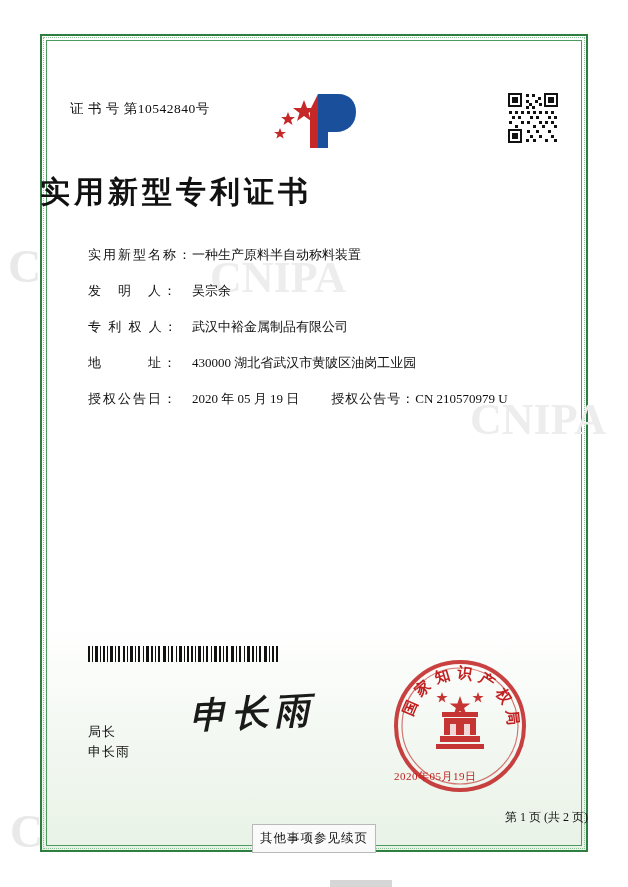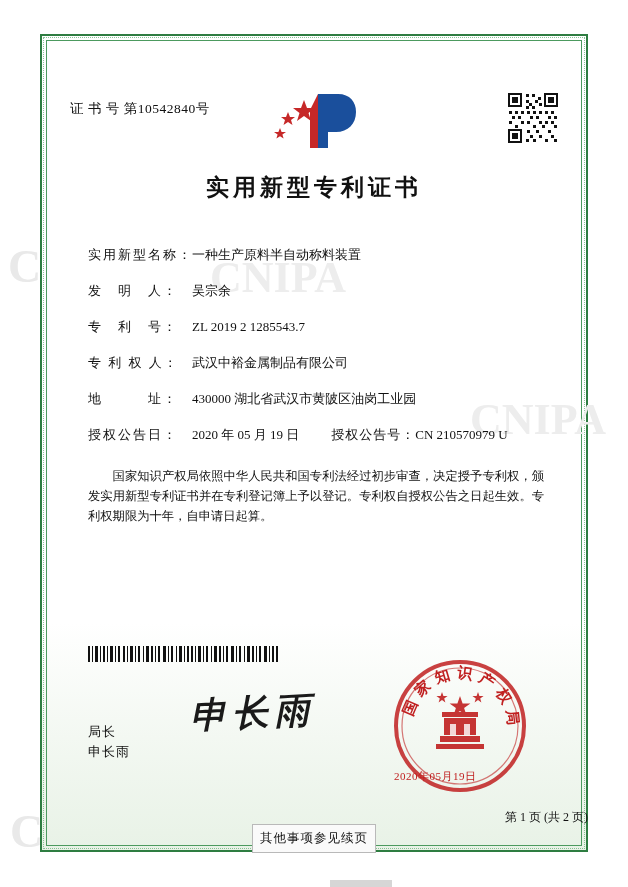--- a/index.html
+++ b/index.html
@@ -99,23 +99,22 @@
     transform: translateX(-50%);
     width: 96px;
     height: 62px;
   }
 
   .title {
     position: absolute;
     top: 138px;
     left: 0;
     right: 0;
-    text-align: center;
-    font-family: "Liberation Serif", serif;
-    font-size: 23px;
+    font-family: "Liberation Serif", serif;
+    font-size: 30px;
     font-weight: bold;
     letter-spacing: 4px;
     color: #111;
   }
 
   .fields {
     position: absolute;
     left: 48px;
     right: 40px;
     top: 212px;
@@ -338,35 +337,31 @@
     <div class="title">实用新型专利证书</div>
 
     <div class="fields">
       <div class="field-row">
         <span class="field-label">实用新型名称：</span><span class="field-value">一种生产原料半自动称料装置</span>
       </div>
       <div class="field-row">
         <span class="field-label">发　明　人：</span><span class="field-value">吴宗余</span>
       </div>
       <div class="field-row">
-        <span class="field-label">专　利　号：</span><span class="field-value">ZL 2019 2 1285543.7</span>
-      </div>
-      <div class="field-row">
         <span class="field-label">专 利 权 人：</span><span class="field-value">武汉中裕金属制品有限公司</span>
       </div>
       <div class="field-row">
         <span class="field-label">地　　　址：</span><span class="field-value">430000 湖北省武汉市黄陂区油岗工业园</span>
       </div>
       <div class="field-row two-col">
         <span class="field-label">授权公告日：</span><span class="field-value">2020 年 05 月 19 日</span><span class="second-label">授权公告号：</span><span class="field-value">CN 210570979 U</span>
       </div>
     </div>
 
     <div class="paragraphs">
-      <p>国家知识产权局依照中华人民共和国专利法经过初步审查，决定授予专利权，颁发实用新型专利证书并在专利登记簿上予以登记。专利权自授权公告之日起生效。专利权期限为十年，自申请日起算。</p>
     </div>
 
     <div class="barcode">
       <svg viewBox="0 0 190 16" width="190" height="16" preserveAspectRatio="none">
         <g fill="#111">
           <rect x="0" y="0" width="2" height="16"></rect>
             <rect x="4" y="0" width="1" height="16"></rect>
           <rect x="7" y="0" width="3" height="16"></rect>
             <rect x="12" y="0" width="1" height="16"></rect>
           <rect x="15" y="0" width="2" height="16"></rect>

